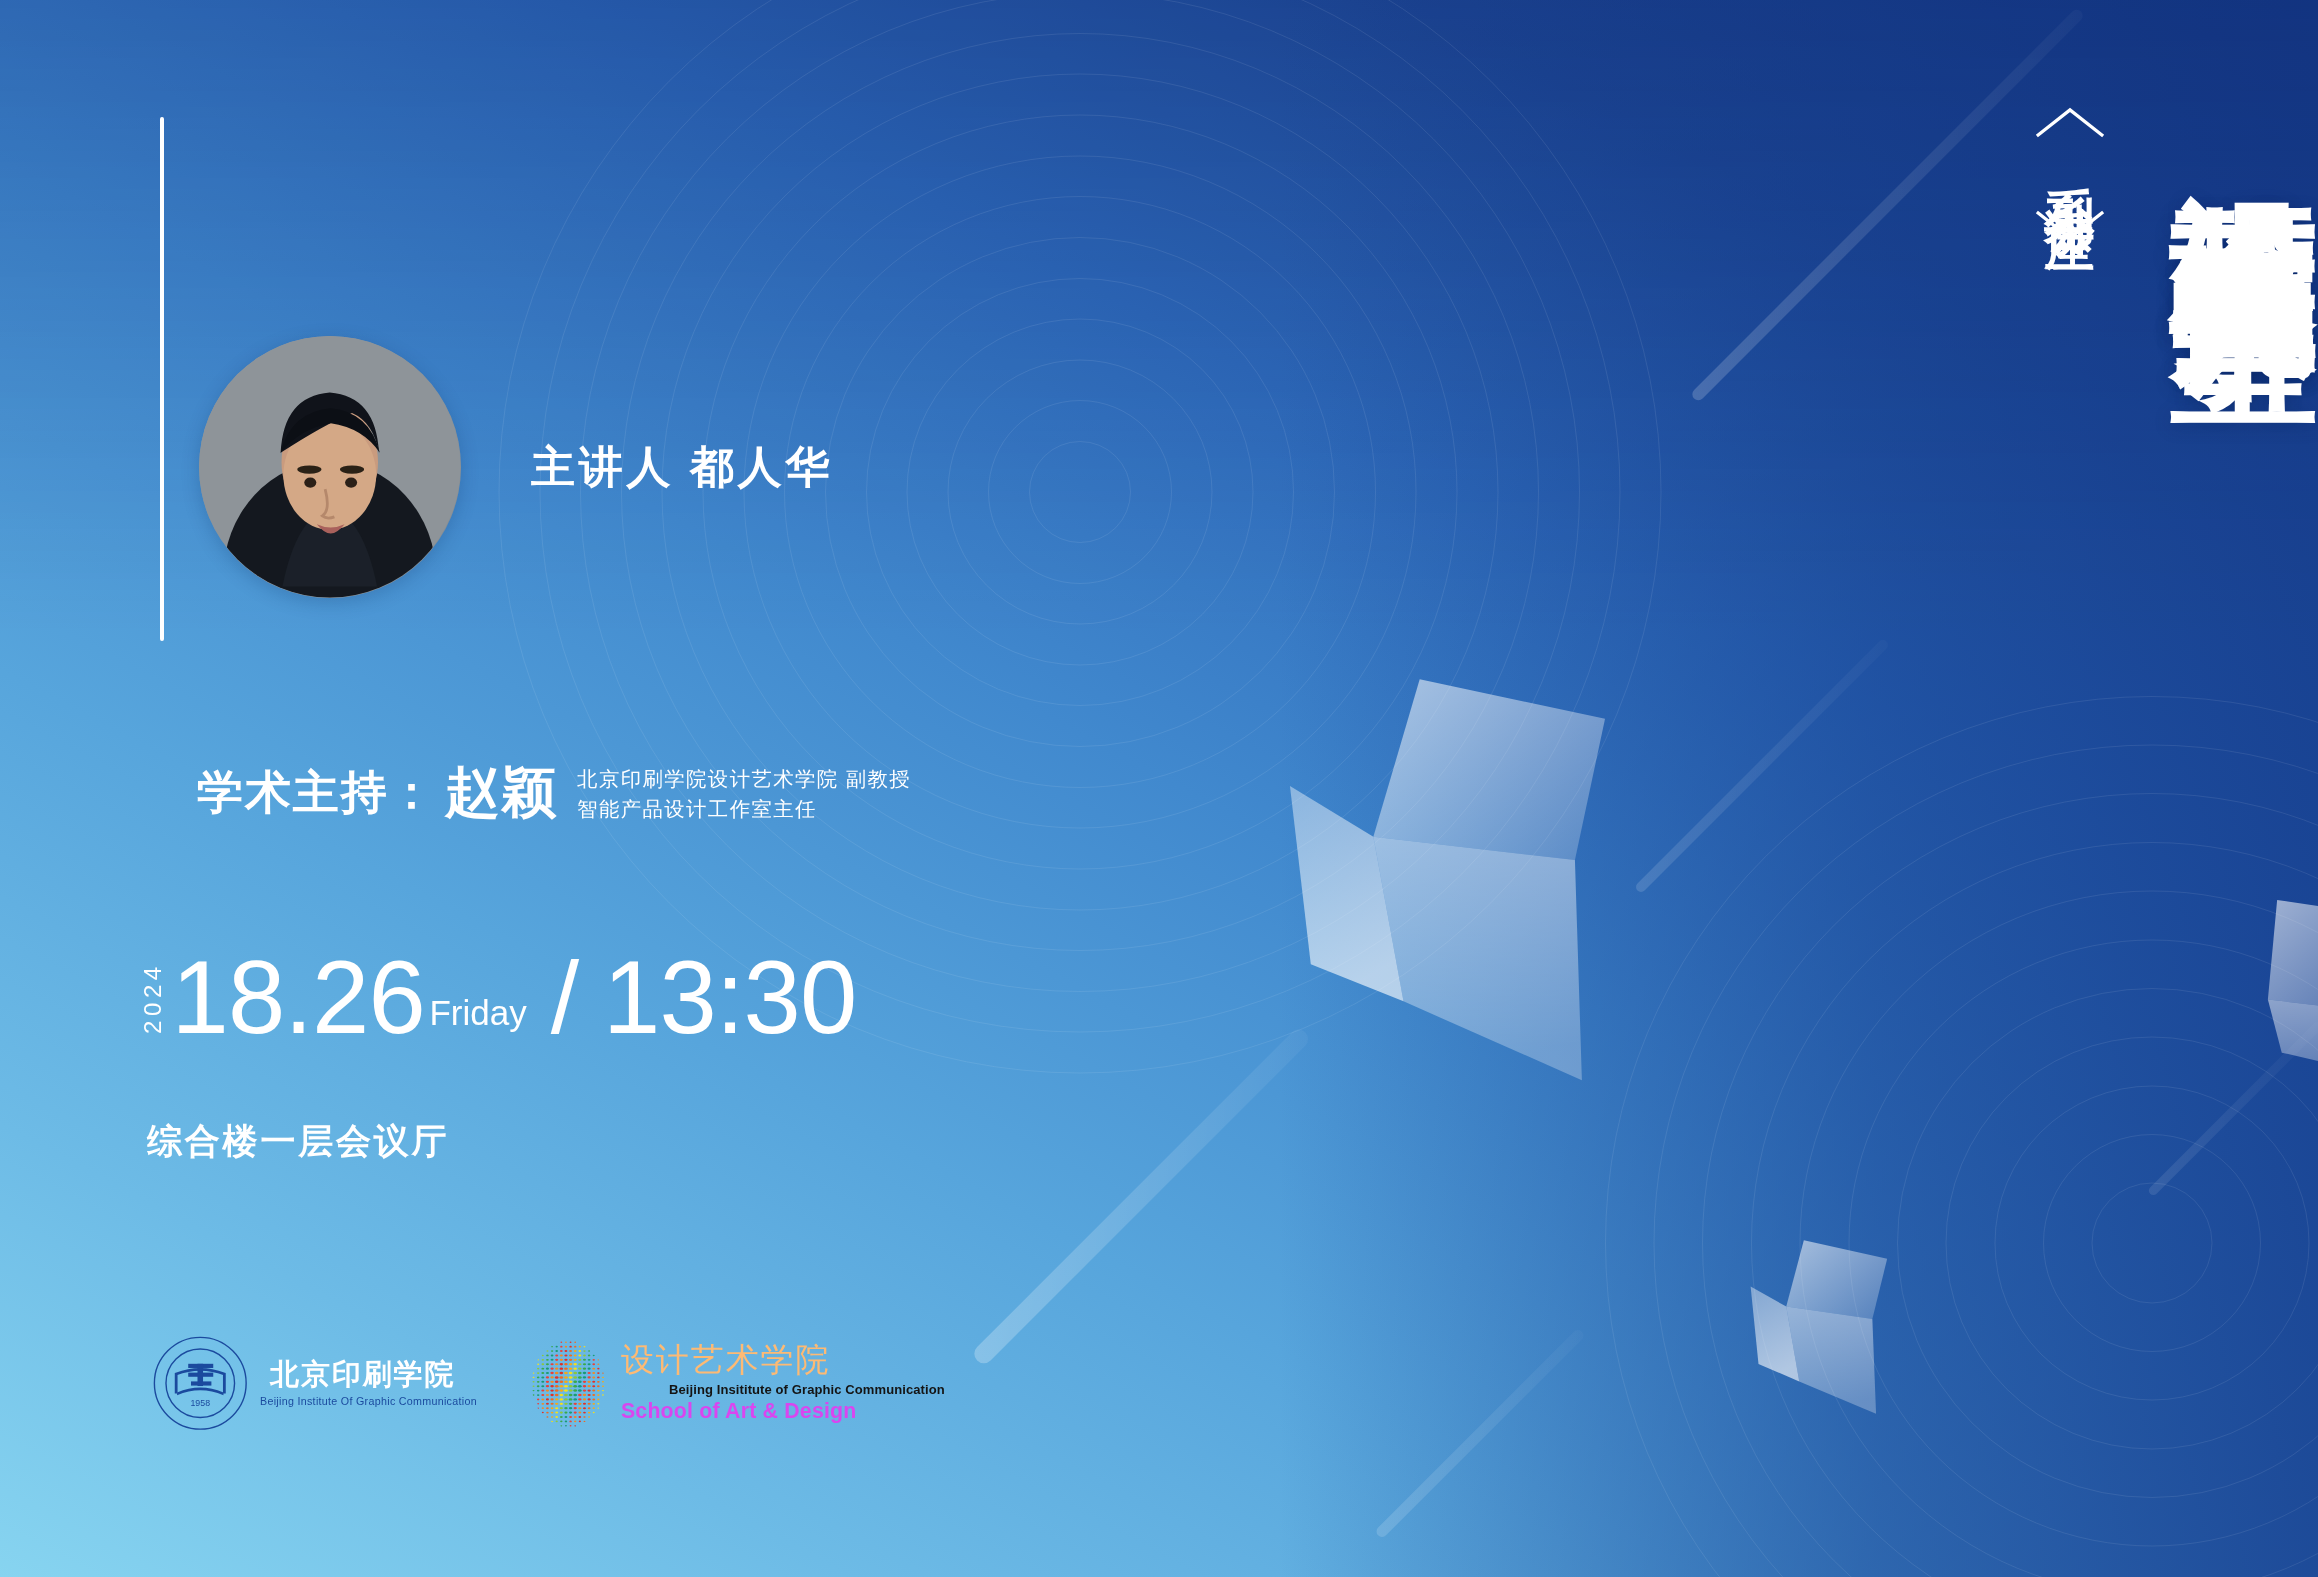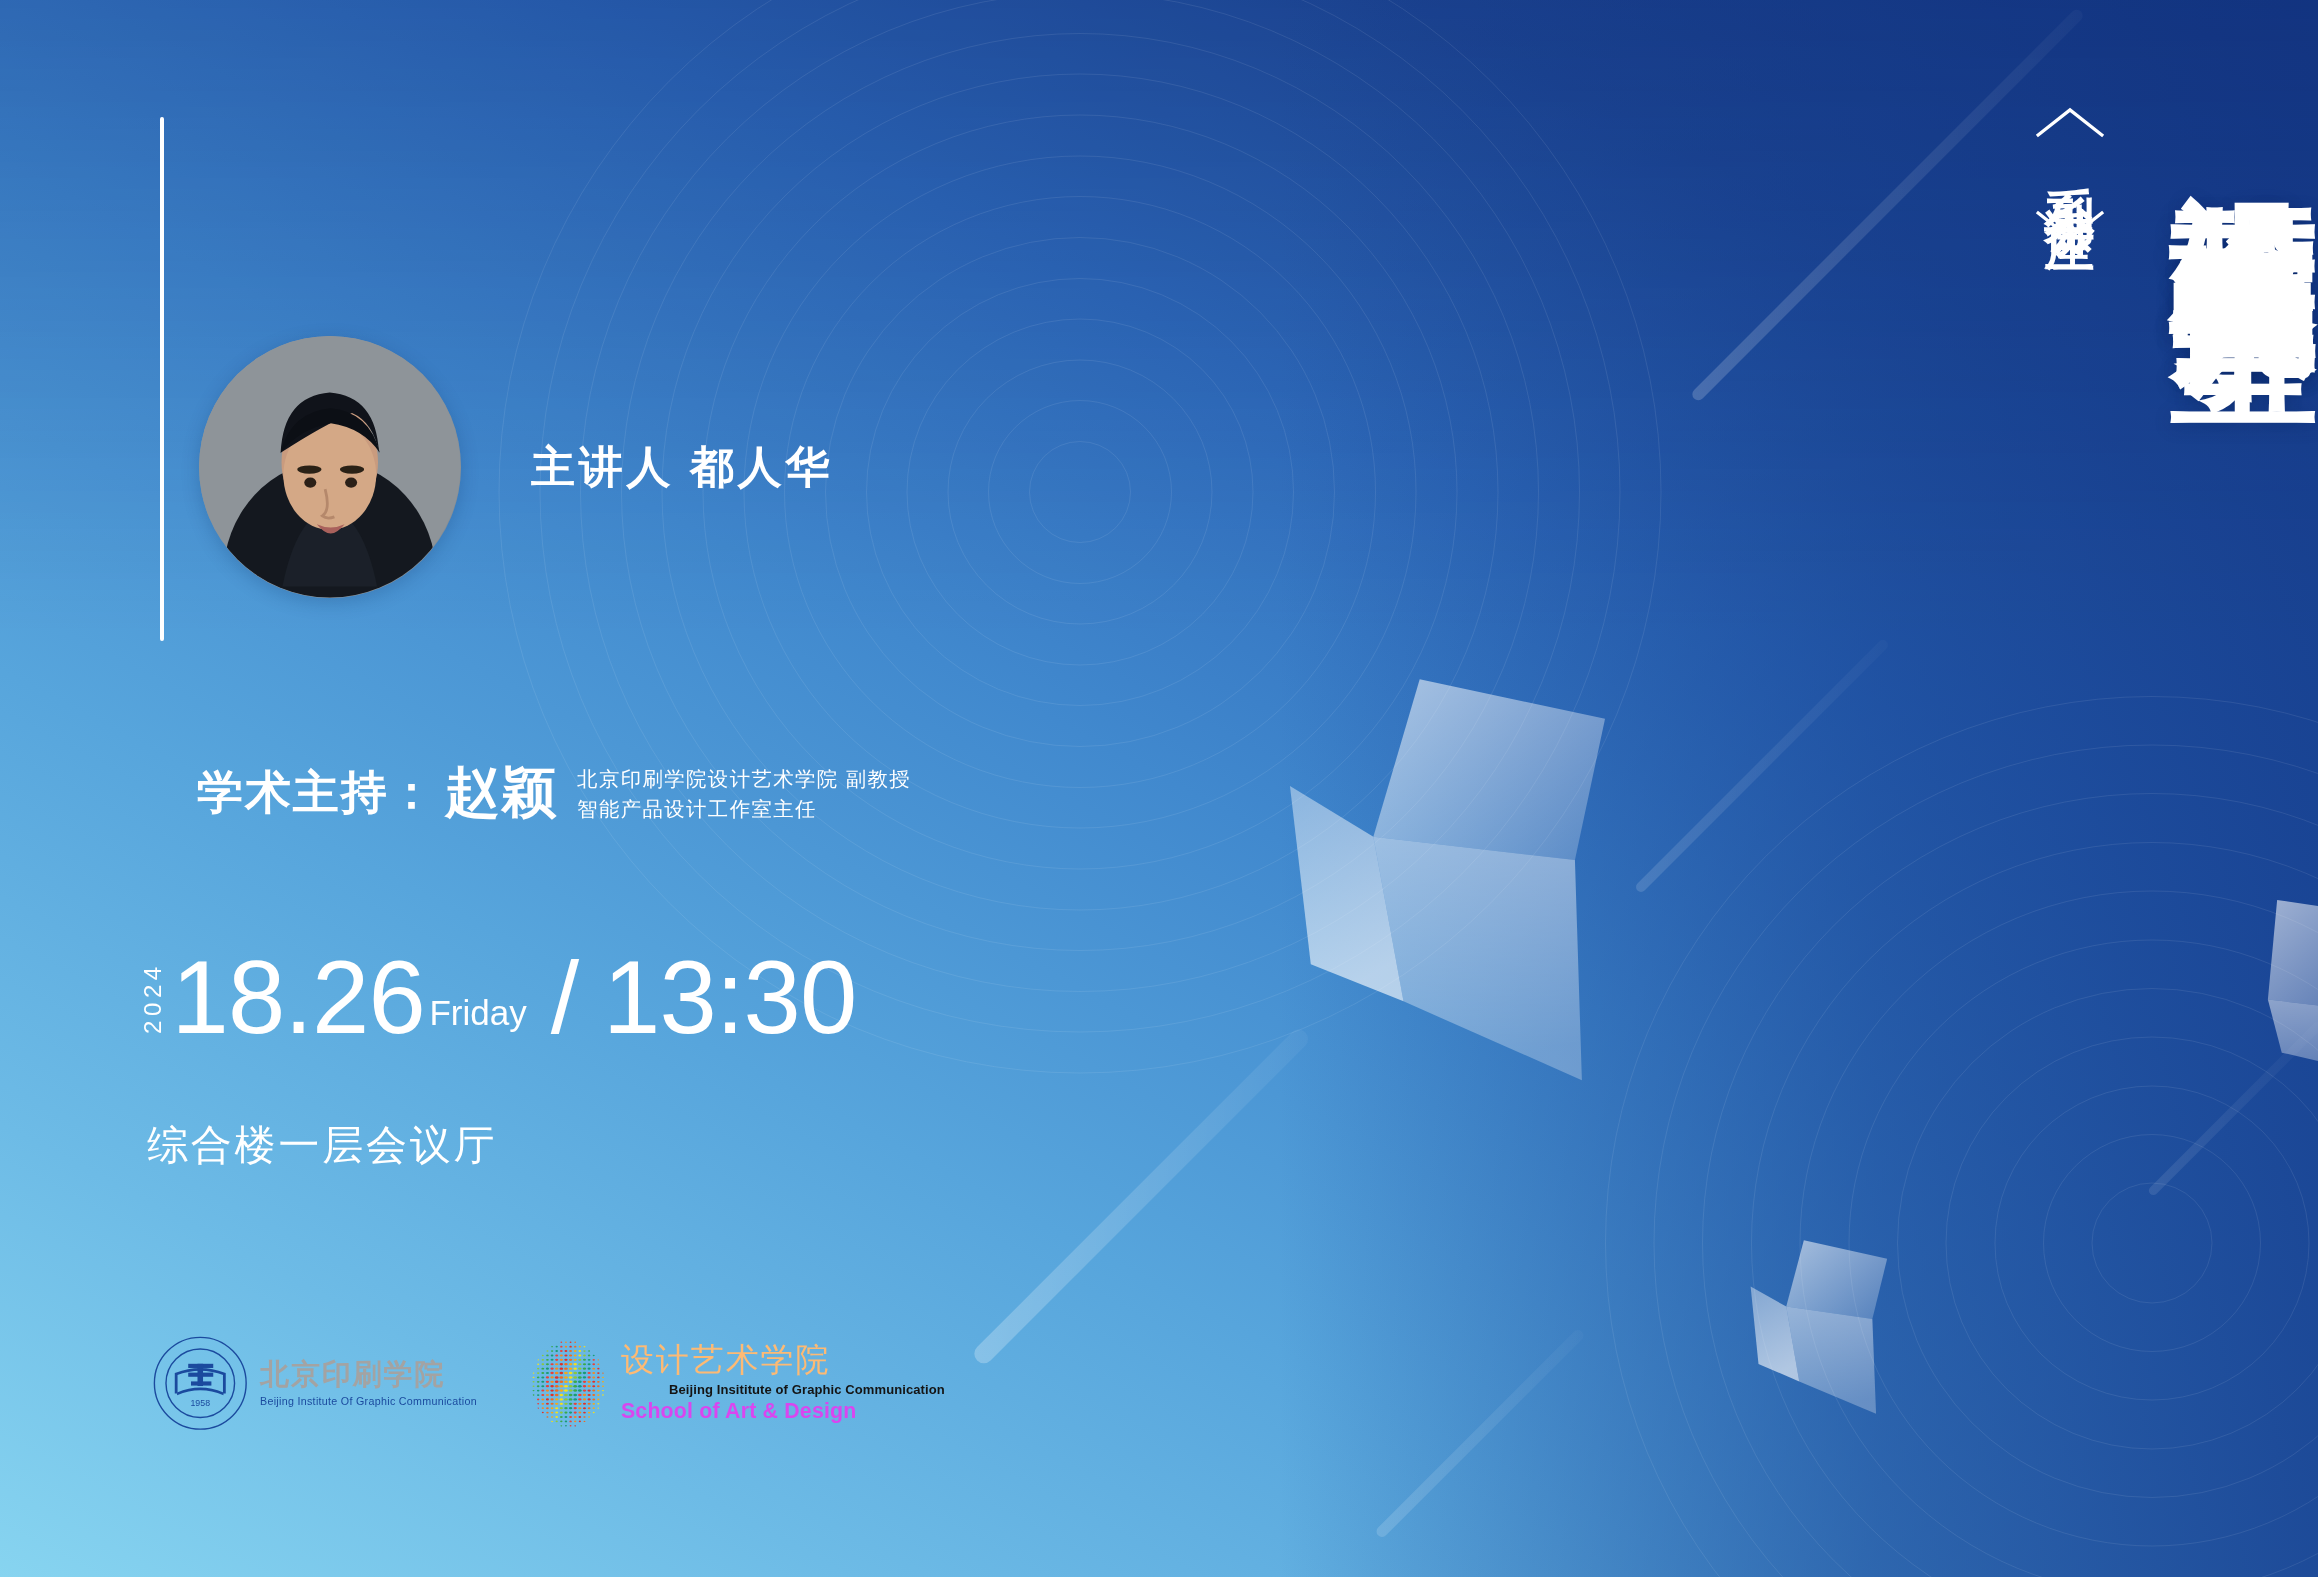--- a/index.html
+++ b/index.html
@@ -90,27 +90,27 @@
   .year{
     font-size:24px;letter-spacing:4.6px;font-weight:300;
     writing-mode:vertical-rl;transform:rotate(180deg);
     height:100px;margin-right:4.6px;margin-bottom:9.3px;
   }
   .bigdate{font-size:103px;line-height:.88;font-weight:300;letter-spacing:-0.9px;white-space:nowrap;}
   .weekday{font-size:35px;font-weight:300;margin-left:4.6px;margin-bottom:10.2px;letter-spacing:0px;}
   .slash{font-size:102px;font-weight:200;margin:0 24px;line-height:.88;}
   .bigtime{font-size:103px;line-height:.88;font-weight:300;letter-spacing:-0.9px;white-space:nowrap;}
 
-  .venue{position:absolute;left:147px;top:1118px;font-size:41px;font-weight:normal;letter-spacing:2.8px;}
+  .venue{position:absolute;left:147px;top:1118px;font-size:35px;font-weight:bold;letter-spacing:2.8px;}
 
   
   .logos{position:absolute;left:153px;top:1336px;display:flex;align-items:center;gap:51px;}
   .logo-unit{display:flex;align-items:center;gap:12px;}
   .seal{width:95px;height:95px;flex:0 0 auto;}
-  .logo-text-cn{font-size:29px;font-weight:bold;letter-spacing:1.9px;color:#a3a3a3;line-height:1;white-space:nowrap;}
+  .logo-text-cn{font-size:29px;font-weight:bold;letter-spacing:1.9px;color:#ffffff;line-height:1;white-space:nowrap;margin-left:10px;}
   .logo-text-en{font-size:10.7px;letter-spacing:0.3px;color:#1b4a9e;margin-top:6.5px;white-space:nowrap;}
   .sphere{width:81px;height:92px;flex:0 0 auto;}
   .logo2-cn{font-size:33px;font-weight:normal;letter-spacing:1.9px;color:#fdba74;line-height:1;white-space:nowrap;}
   .logo2-en1{font-size:13px;color:#141414;margin-top:5.6px;letter-spacing:0.1px;white-space:nowrap;font-weight:bold;margin-left:48px;}
   .logo2-en2{font-size:21.3px;color:#d946ef;font-weight:bold;letter-spacing:0.2px;margin-top:1.9px;white-space:nowrap;}
 
   
   .series-tag{
     position:absolute;right:262px;top:107px;
     display:flex;flex-direction:column;align-items:center;

